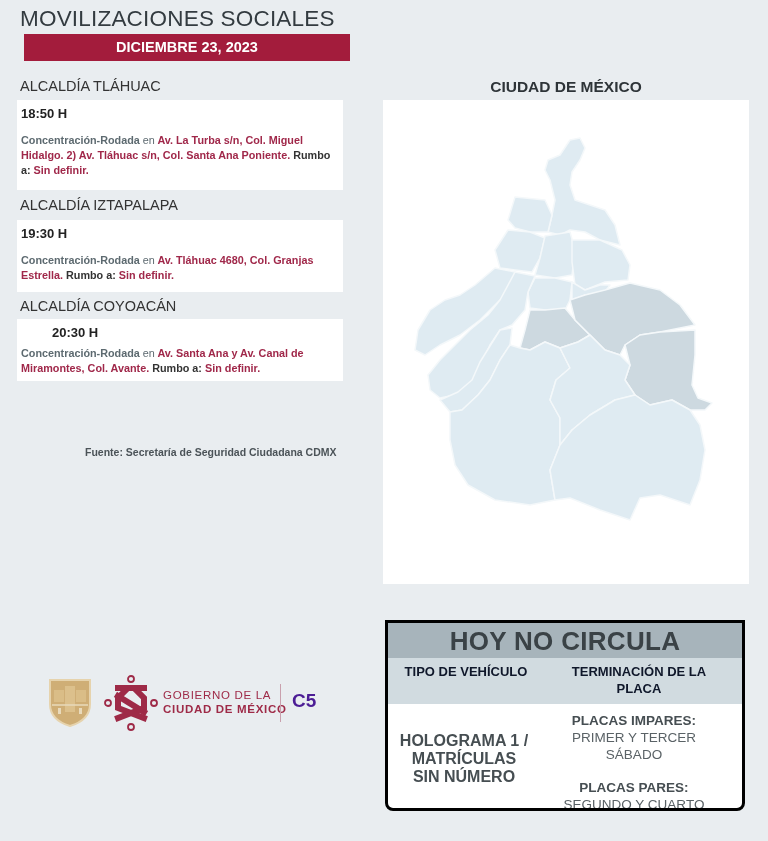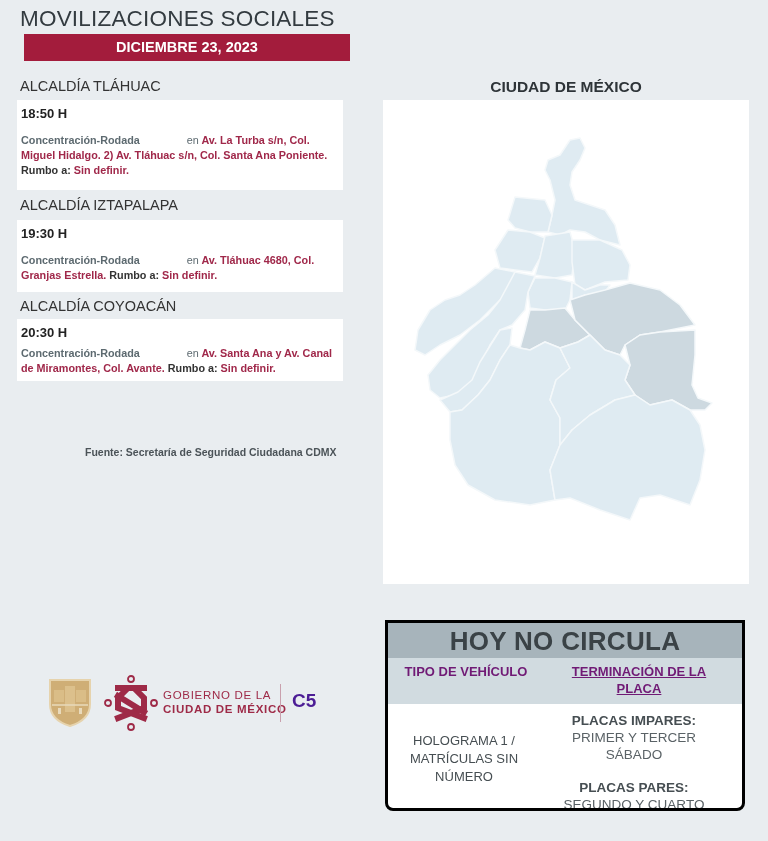--- a/index.html
+++ b/index.html
@@ -7,37 +7,37 @@
     body { position: relative; font-family: "Liberation Sans", "DejaVu Sans", sans-serif; color: #333; }
 
     .title { position: absolute; left: 20px; top: 6px; font-size: 22.5px; color: #333b40; letter-spacing: 0.2px; font-weight: normal; }
     .date-band { position: absolute; left: 17px; top: 34px; width: 326px; height: 27px; background: #a31c3c; color: #fff; font-weight: bold; font-size: 14.5px; text-align: center; line-height: 27px; margin-left: 7px; }
 
     .alc-name { position: absolute; left: 20px; font-size: 14.5px; color: #333; }
     .event-card { position: absolute; left: 17px; width: 326px; background: #fff; padding: 6px 4px 6px 4px; }
     .event-time { font-size: 13px; font-weight: bold; color: #222; margin-bottom: 12px; }
     .event-desc { font-size: 10.8px; line-height: 15px; font-weight: bold; color: #333; }
     .event-desc .muted { color: #5d6a70; }
-    .event-desc .norm { color: #5d6a70; font-weight: normal; margin-left: 44px; }
+    .event-desc .norm { color: #5d6a70; font-weight: normal; }
     .event-desc .red { color: #a0284a; }
 
     .source { position: absolute; left: 41px; top: 446px; font-size: 10.5px; font-weight: bold; color: #4b5358; margin-left: 44px; }
 
     .map-title { position: absolute; left: 383px; width: 366px; top: 78px; text-align: center; font-size: 15.5px; font-weight: bold; color: #2e3438; }
     .map-panel { position: absolute; left: 383px; top: 100px; width: 366px; height: 484px; background: #fff; }
     .map-panel svg { position: absolute; left: 0; top: 0; }
 
     .hnc { position: absolute; left: 385px; top: 620px; width: 360px; height: 191px; border-radius: 0 0 8px 8px; overflow: hidden; background: #fff; border: 3px solid #000000; }
     .hnc-title { height: 35px; background: #a7b4bb; color: #3a4246; font-size: 26px; font-weight: bold; text-align: center; line-height: 36px; letter-spacing: 0.3px; }
     .hnc-heads { height: 46px; background: #d1dbe0; display: flex; }
-    .hnc-heads div { font-size: 13px; font-weight: bold; color: #701a75; text-align: center; line-height: 17px; padding-top: 5px; }
+    .hnc-heads div { font-size: 13px; font-weight: bold; color: #0f172a; text-align: center; line-height: 17px; padding-top: 5px; }
     .hnc-col1 { width: 142px; }
     .hnc-col2 { flex: 1; }
     .hnc-body { display: flex; height: 110px; }
-    .hnc-vehicle { width: 142px; display: flex; align-items: center; justify-content: center; text-align: center; font-size: 13px; font-weight: normal; color: #464e52; line-height: 18px; padding-left: 10px; }
+    .hnc-vehicle { width: 142px; display: flex; align-items: center; justify-content: center; text-align: center; font-size: 16px; font-weight: bold; color: #464e52; line-height: 18px; padding-left: 10px; }
     .hnc-rules { flex: 1; text-align: center; font-size: 13.5px; color: #5a6266; line-height: 17px; padding-top: 8px; }
     .hnc-rules .rule { margin-bottom: 16px; }
     .hnc-rules b { color: #464e52; }
 
     .logos { position: absolute; left: 46px; top: 672px; height: 60px; width: 290px; }
     .shield { position: absolute; left: 2px; top: 6px; }
     .knot { position: absolute; left: 58px; top: 2px; }
     .gov-text { position: absolute; left: 117px; top: 16px; font-size: 11.5px; line-height: 14px; color: #9e2a47; letter-spacing: 0.7px; }
     .gov-text .l2 { font-weight: bold; }
     .sep { position: absolute; left: 234px; top: 12px; width: 1px; height: 38px; background: #c9a0ad; }
@@ -68,21 +68,21 @@
     <span class="muted">Concentración-Rodada</span>
     <span class="norm">en</span>
     <span class="red">Av. Tláhuac 4680, Col. Granjas Estrella.</span>
     <span>Rumbo a:</span>
     <span class="red">Sin definir.</span>
   </div>
 </div>
 
 <div class="alc-name" style="top:298px;">ALCALDÍA COYOACÁN</div>
 <div class="event-card" style="top:319px;height:62px;">
-  <div class="event-time" style="margin-bottom:6px;">20:30 H</div>
+  <div class="event-time" style="margin-bottom:6px;margin-left:31px;">20:30 H</div>
   <div class="event-desc">
     <span class="muted">Concentración-Rodada</span>
     <span class="norm">en</span>
     <span class="red">Av. Santa Ana y Av. Canal de Miramontes, Col. Avante.</span>
     <span>Rumbo a:</span>
     <span class="red">Sin definir.</span>
   </div>
 </div>
 
 <div class="source">Fuente: Secretaría de Seguridad Ciudadana CDMX</div>
@@ -123,21 +123,21 @@
 
       <path fill="#dfebf2" d="M635,395 L650,405 L672,400 L690,410 L700,425 L705,450 L700,480 L690,505 L660,495 L640,498 L630,520 L600,510 L570,498 L555,500 L550,470 L560,445 L572,430 L590,415 L615,400 Z"></path>
     </g>
   </svg>
 </div>
 
 <div class="hnc">
   <div class="hnc-title">HOY NO CIRCULA</div>
   <div class="hnc-heads">
     <div class="hnc-col1" style="padding-left:14px;padding-right:0;">TIPO DE VEHÍCULO</div>
-    <div class="hnc-col2" style="padding:5px 34px 0 40px;text-decoration:underline;">TERMINACIÓN DE LA PLACA</div>
+    <div class="hnc-col2" style="padding:5px 34px 0 40px;">TERMINACIÓN DE LA PLACA</div>
   </div>
   <div class="hnc-body">
     <div class="hnc-vehicle">HOLOGRAMA 1 / MATRÍCULAS SIN NÚMERO</div>
     <div class="hnc-rules" style="padding-left:16px;padding-right:20px;">
       <div class="rule">
         <b>PLACAS IMPARES:</b>
         <span>PRIMER Y TERCER SÁBADO</span>
       </div>
       <div class="rule">
         <b>PLACAS PARES:</b>

